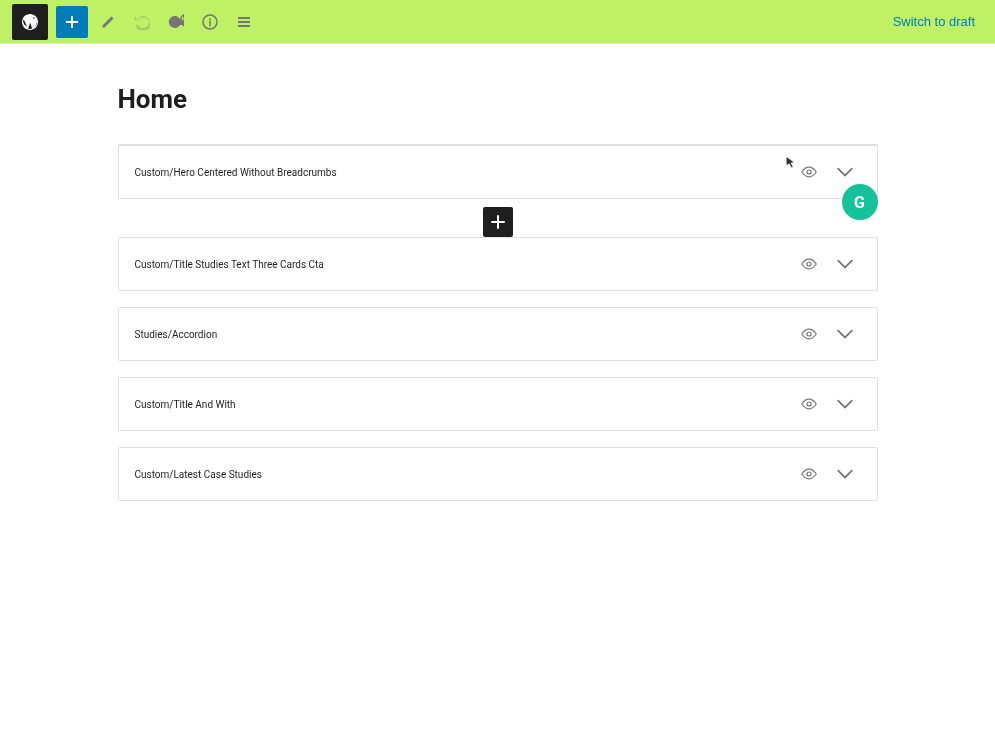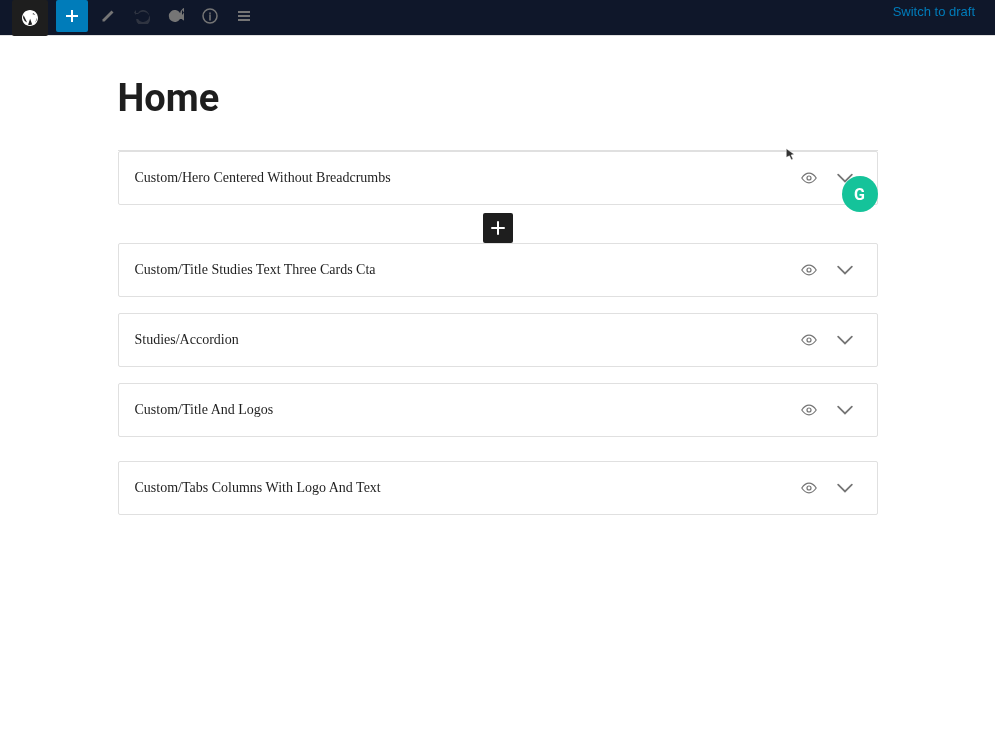--- a/index.html
+++ b/index.html
@@ -7,25 +7,25 @@
       font-family: -apple-system, BlinkMacSystemFont, "Segoe UI", Roboto, sans-serif;
       background: #fff;
       color: #1e1e1e;
       width: 995px;
       min-height: 756px;
       overflow-x: hidden;
     }
 
     
     .toolbar {
-      height: 36px;
-      background: #0f172a;
+      height: 44px;
+      background: #bef264;
       border-bottom: 1px solid #e0e0e0;
       display: flex;
-      align-items: flex-start;
+      align-items: center;
       padding: 0 12px;
       position: relative;
     }
 
     .wp-logo {
       width: 36px;
       height: 36px;
       background: #1e1e1e;
       border-radius: 2px;
       display: flex;
@@ -101,21 +101,21 @@
 
     
     .content-area {
       padding: 40px 20px 40px 20px;
       max-width: 800px;
       margin: 0 auto;
       position: relative;
     }
 
     .page-title {
-      font-size: 38px;
+      font-size: 26px;
       font-weight: 700;
       margin-bottom: 30px;
       color: #1e1e1e;
     }
 
     
     .grammarly-badge {
       position: absolute;
       top: 140px;
       right: 20px;
@@ -160,23 +160,22 @@
     .block-header {
       display: flex;
       align-items: center;
       padding: 0 16px;
       height: 52px;
       cursor: pointer;
     }
 
     .block-label {
       flex: 1;
-      font-size: 14px;
+      font-size: 10px;
       color: #1e1e1e;
-      font-family: Liberation Serif, serif;
     }
 
     .block-actions {
       display: flex;
       align-items: center;
       gap: 4px;
     }
 
     .block-icon-btn {
       width: 32px;
@@ -359,55 +358,55 @@
             </svg>
           </button>
         </div>
       </div>
     </div>
 
     <div style="height:8px"></div>
 
     <div class="block-item">
       <div class="block-header">
-        <span class="block-label">Custom/Title And Logos</span>
+        <span class="block-label">Custom/Title And With</span>
         <div class="block-actions">
           <button class="block-icon-btn">
             <svg viewBox="0 0 20 14" xmlns="http://www.w3.org/2000/svg">
               <path d="M10 1C5 1 1 7 1 7s4 6 9 6 9-6 9-6-4-6-9-6z" stroke="#757575" stroke-width="1.5" fill="none"></path>
               <circle cx="10" cy="7" r="2.5" stroke="#757575" stroke-width="1.5" fill="none"></circle>
             </svg>
           </button>
           <button class="block-icon-btn">
             <svg viewBox="0 0 14 8" xmlns="http://www.w3.org/2000/svg">
               <path d="M1 1l6 6 6-6" stroke="#757575" stroke-width="1.5" fill="none" stroke-linecap="round"></path>
             </svg>
           </button>
         </div>
       </div>
     </div>
 
     <div style="height:8px"></div>
 
-
-    <div style="height:8px"></div>
-
     <div class="block-item">
       <div class="block-header">
-        <span class="block-label">Custom/Tabs Columns With Logo And Text</span>
+        <span class="block-label">Custom/Latest Case Studies</span>
         <div class="block-actions">
           <button class="block-icon-btn">
             <svg viewBox="0 0 20 14" xmlns="http://www.w3.org/2000/svg">
               <path d="M10 1C5 1 1 7 1 7s4 6 9 6 9-6 9-6-4-6-9-6z" stroke="#757575" stroke-width="1.5" fill="none"></path>
               <circle cx="10" cy="7" r="2.5" stroke="#757575" stroke-width="1.5" fill="none"></circle>
             </svg>
           </button>
           <button class="block-icon-btn">
             <svg viewBox="0 0 14 8" xmlns="http://www.w3.org/2000/svg">
               <path d="M1 1l6 6 6-6" stroke="#757575" stroke-width="1.5" fill="none" stroke-linecap="round"></path>
             </svg>
           </button>
         </div>
       </div>
     </div>
 
+    <div style="height:8px"></div>
+
+
   </div>
 </div>
 
 </body></html>

